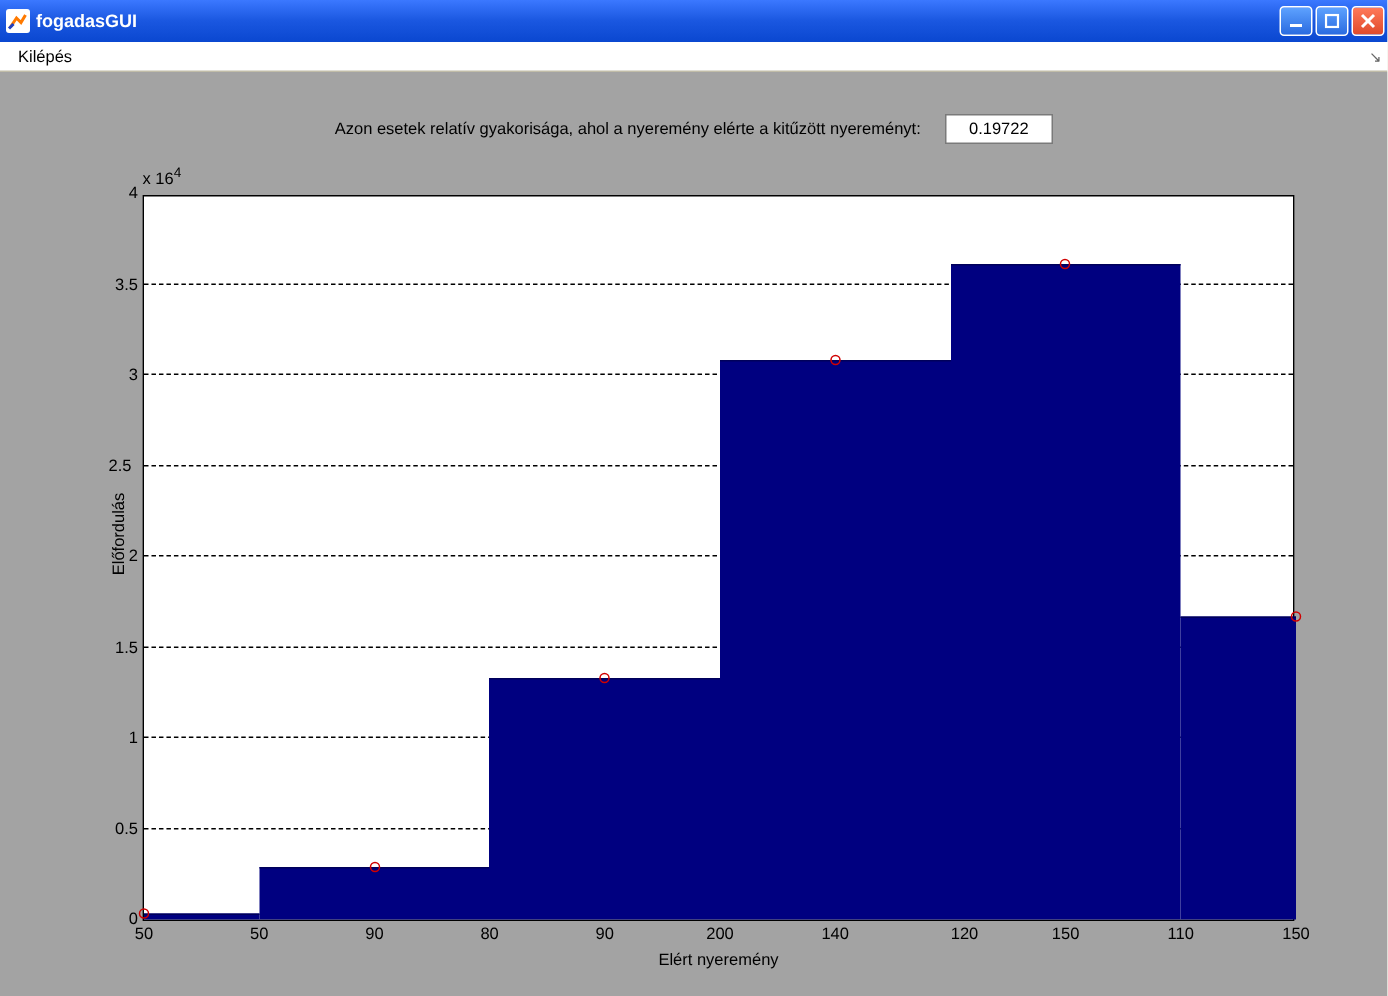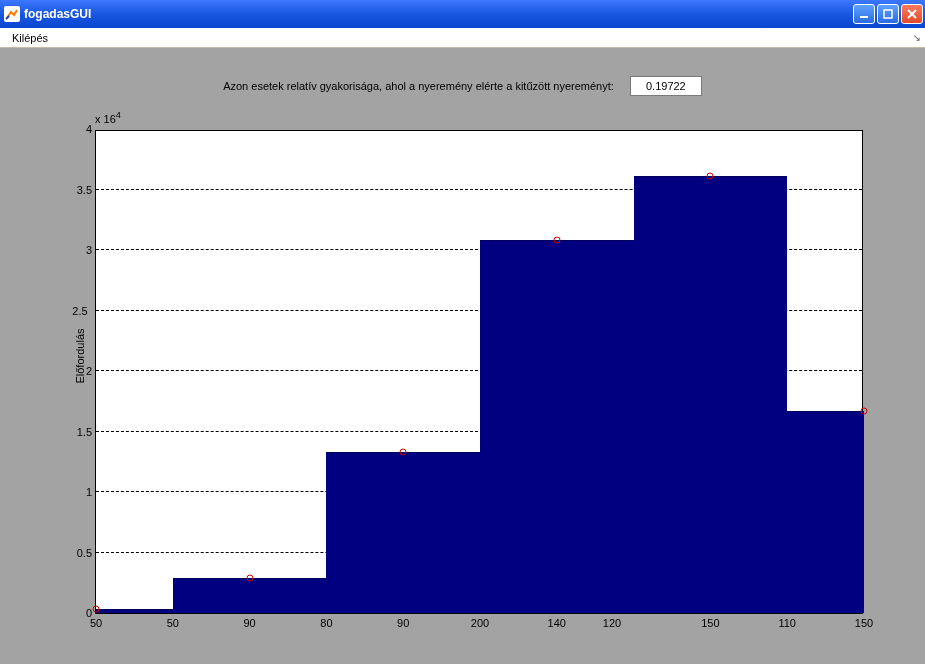--- a/index.html
+++ b/index.html
@@ -244,32 +244,33 @@
       <div class="gridline" style="bottom: 423.5px;"></div>
       <div class="ytick" style="bottom: 423.5px;">3.5</div>
       <div class="ytick" style="bottom: 484px;">4</div>
       <div class="xtick" style="left: 0px;">50</div>
       <div class="xtick" style="left: 76.8px;">50</div>
       <div class="xtick" style="left: 153.6px;">90</div>
       <div class="xtick" style="left: 230.4px; text-align: center;">80</div>
       <div class="xtick" style="left: 307.2px;">90</div>
       <div class="xtick" style="left: 384px;">200</div>
       <div class="xtick" style="left: 460.8px;">140</div>
-      <div class="xtick" style="left: 516px;">120</div>
+      <div class="xtick" style="left: 547px;">120</div>
       <div class="xtick" style="left: 614.4px;">150</div>
       <div class="xtick" style="left: 691.2px;">110</div>
       <div class="xtick" style="left: 768px;">150</div>
       <div class="bar" style="left: 0px; width: 76.8px; height: 3.63px;"></div>
       <div class="bar" style="left: 76.8px; width: 153.6px; height: 35.09px;"></div>
       <div class="bar" style="left: 230.4px; width: 153.6px; height: 160.93px;"></div>
       <div class="bar" style="left: 384px; width: 153.6px; height: 372.68px;"></div>
       <div class="bar" style="left: 537.6px; width: 153.6px; height: 436.81px;"></div>
       <div class="bar" style="left: 691.2px; width: 76.8px; height: 202.07px;"></div>
       <div class="marker" style="left: 0px; bottom: 3.63px;"></div>
       <div class="marker" style="left: 153.6px; bottom: 35.09px;"></div>
       <div class="marker" style="left: 307.2px; bottom: 160.93px;"></div>
       <div class="marker" style="left: 460.8px; bottom: 372.68px;"></div>
       <div class="marker" style="left: 614.4px; bottom: 436.81px;"></div>
       <div class="marker" style="left: 768px; bottom: 202.07px;"></div>
     </div>
 
+  <div class="xlabel">Elért nyeremény</div>
 
 </div>
 
 </body></html>

